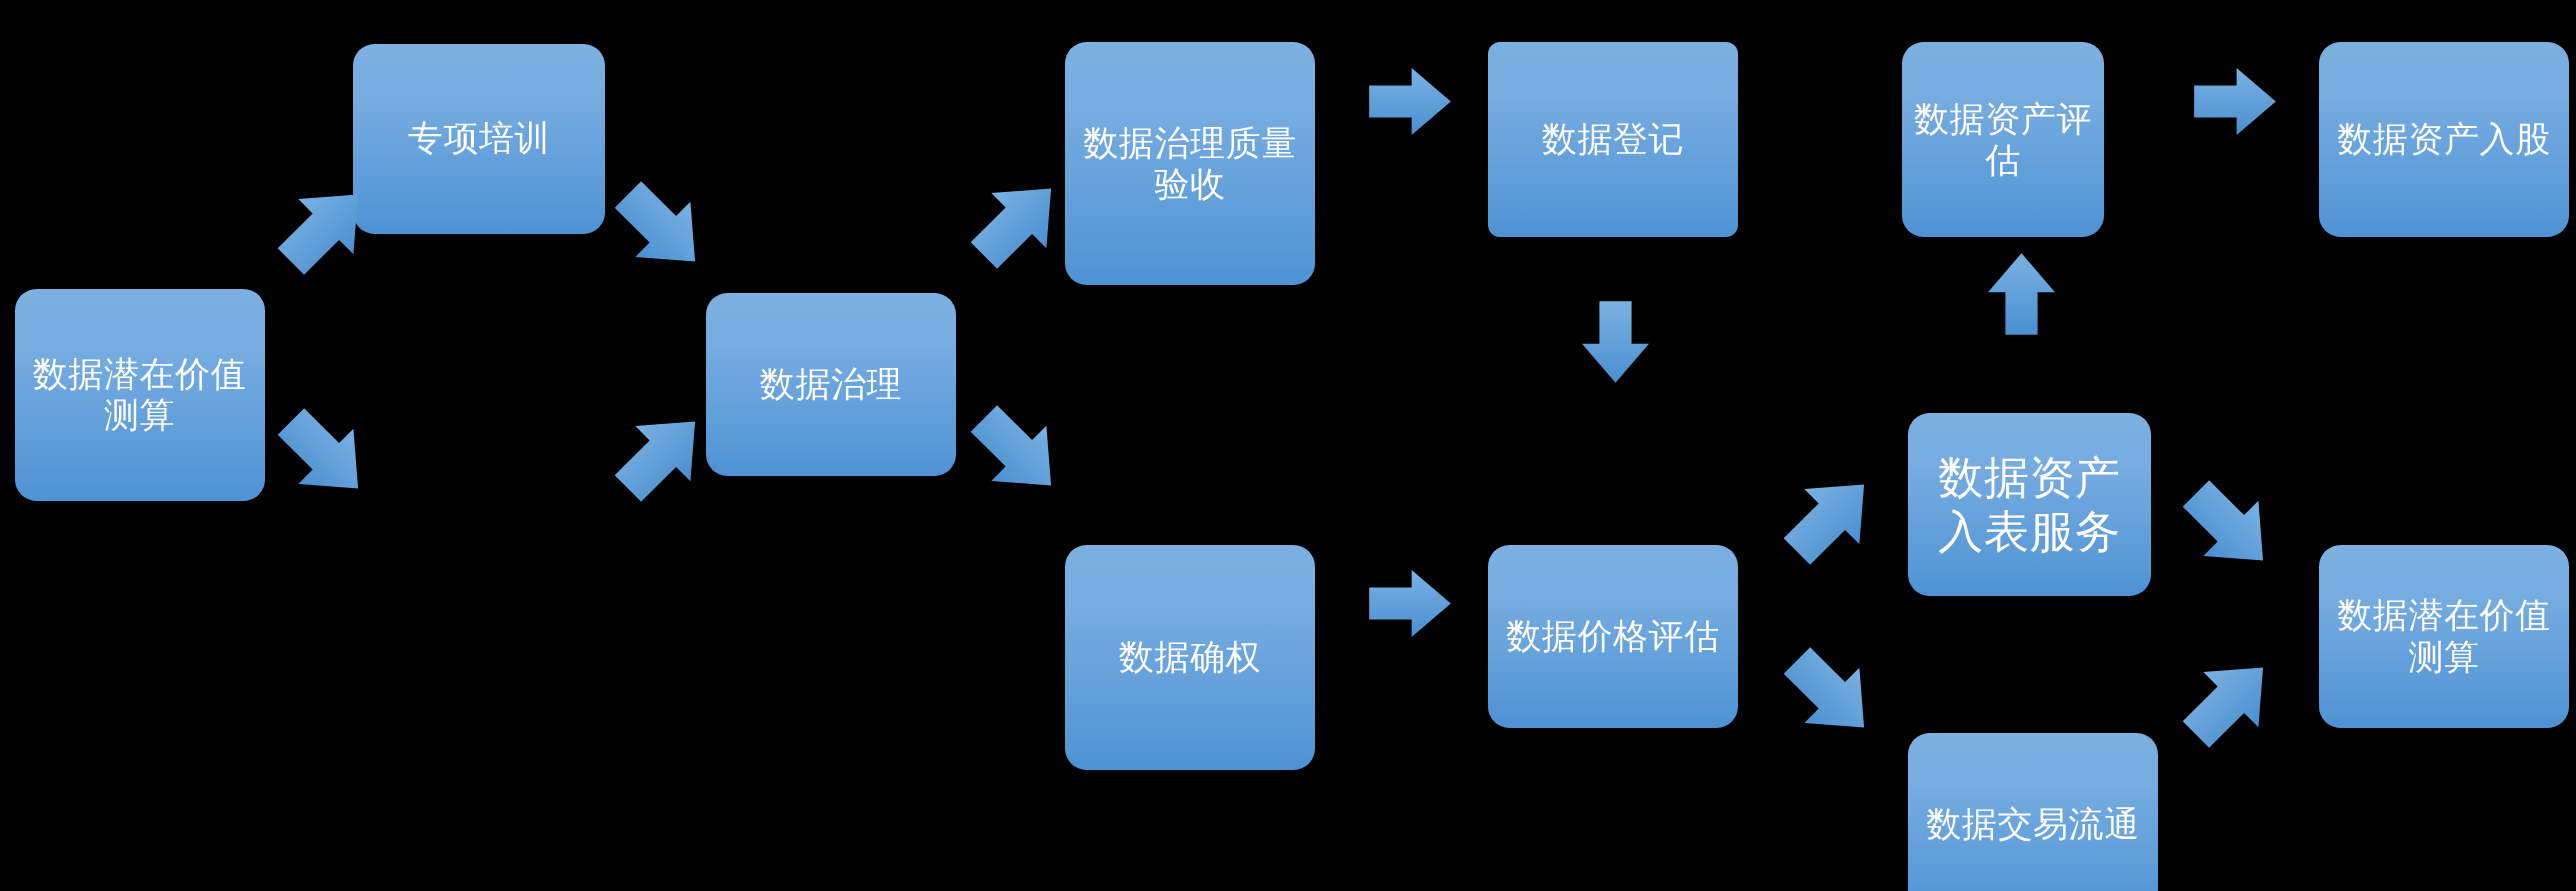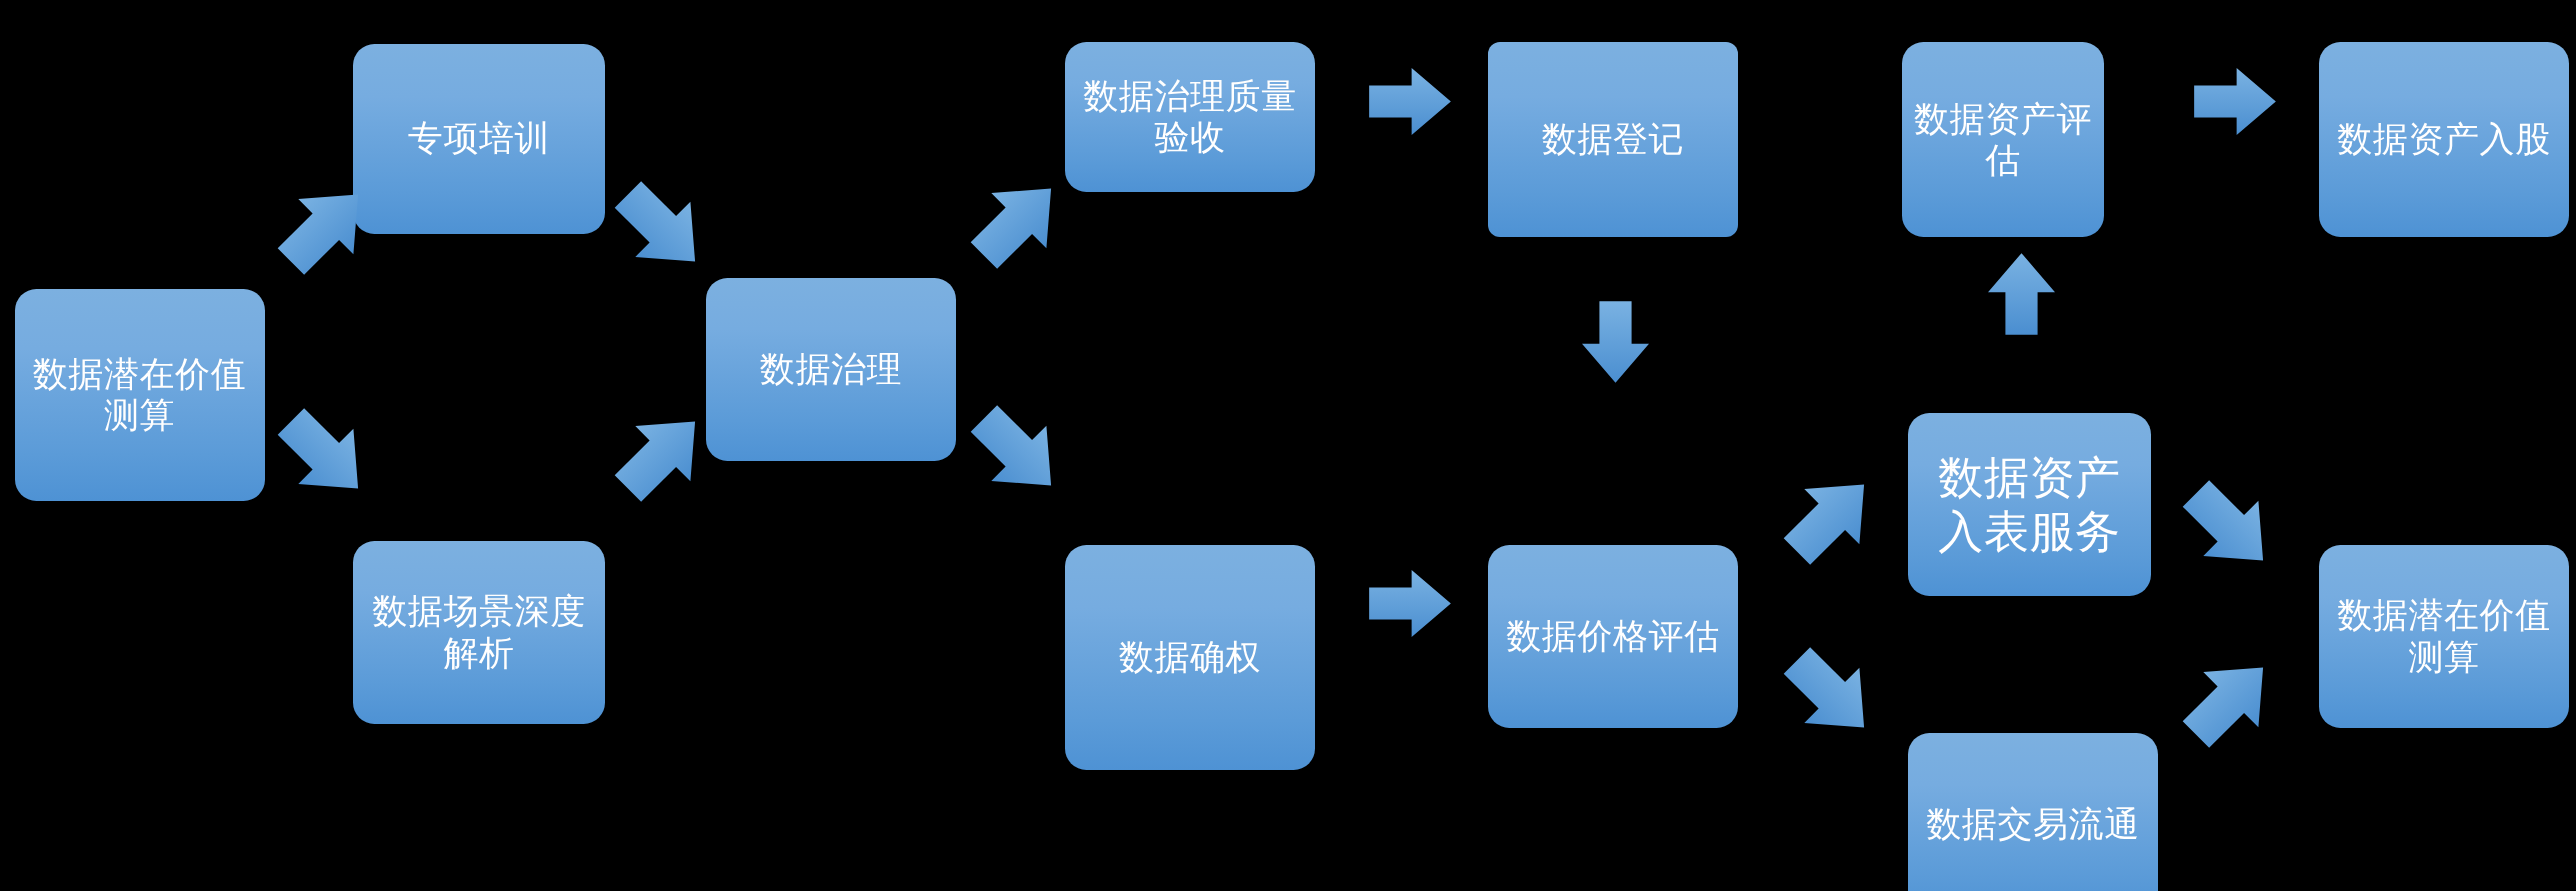--- a/index.html
+++ b/index.html
@@ -31,27 +31,24 @@
 </head>
 <body>
 
 <div id="stage">
     <div class="node" style="left: 14.5px; top: 253px; width: 250px; height: 212px; font-size: 35px;">
       <span>数据潜在价值测算</span>
     </div>
     <div class="node" style="left: 353px; top: 7.6px; width: 252px; height: 190px; font-size: 35px;">
       <span>专项培训</span>
     </div>
-    <div class="node" style="left: 353px; top: 505px; width: 252px; height: 183px; font-size: 35px;">
-      <span>数据场景深度解析</span>
-    </div>
-    <div class="node" style="left: 706px; top: 242px; width: 250px; height: 183px; font-size: 35px;">
+    <div class="node" style="left: 706px; top: 257px; width: 250px; height: 183px; font-size: 35px;">
       <span>数据治理</span>
     </div>
-    <div class="node" style="left: 1065px; top: 6.3px; width: 250px; height: 150px; font-size: 35px;">
+    <div class="node" style="left: 1065px; top: 6.3px; width: 250px; height: 243px; font-size: 35px;">
       <span>数据治理质量验收</span>
     </div>
     <div class="node" style="left: 1488px; top: 6.3px; width: 250px; height: 195px; font-size: 35px; border-radius: 12px;">
       <span>数据登记</span>
     </div>
     <div class="node" style="left: 1902px; top: 6.3px; width: 202px; height: 195px; font-size: 35px;">
       <span>数据资产评估</span>
     </div>
     <div class="node" style="left: 2319px; top: 6.3px; width: 250px; height: 195px; font-size: 35px;">
       <span>数据资产入股</span>

